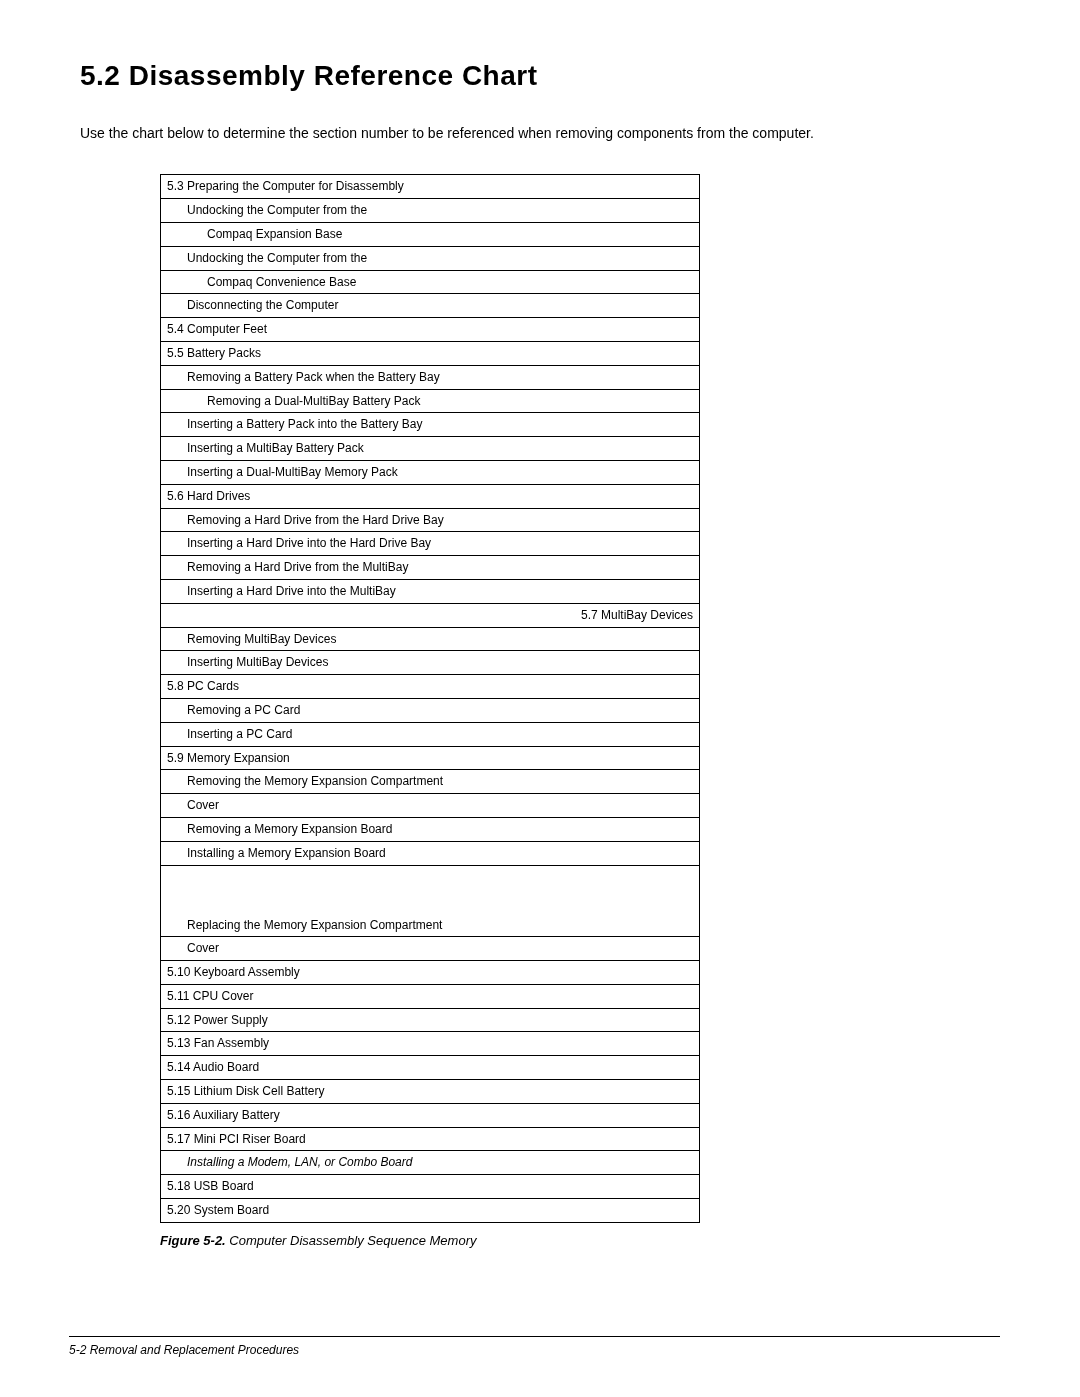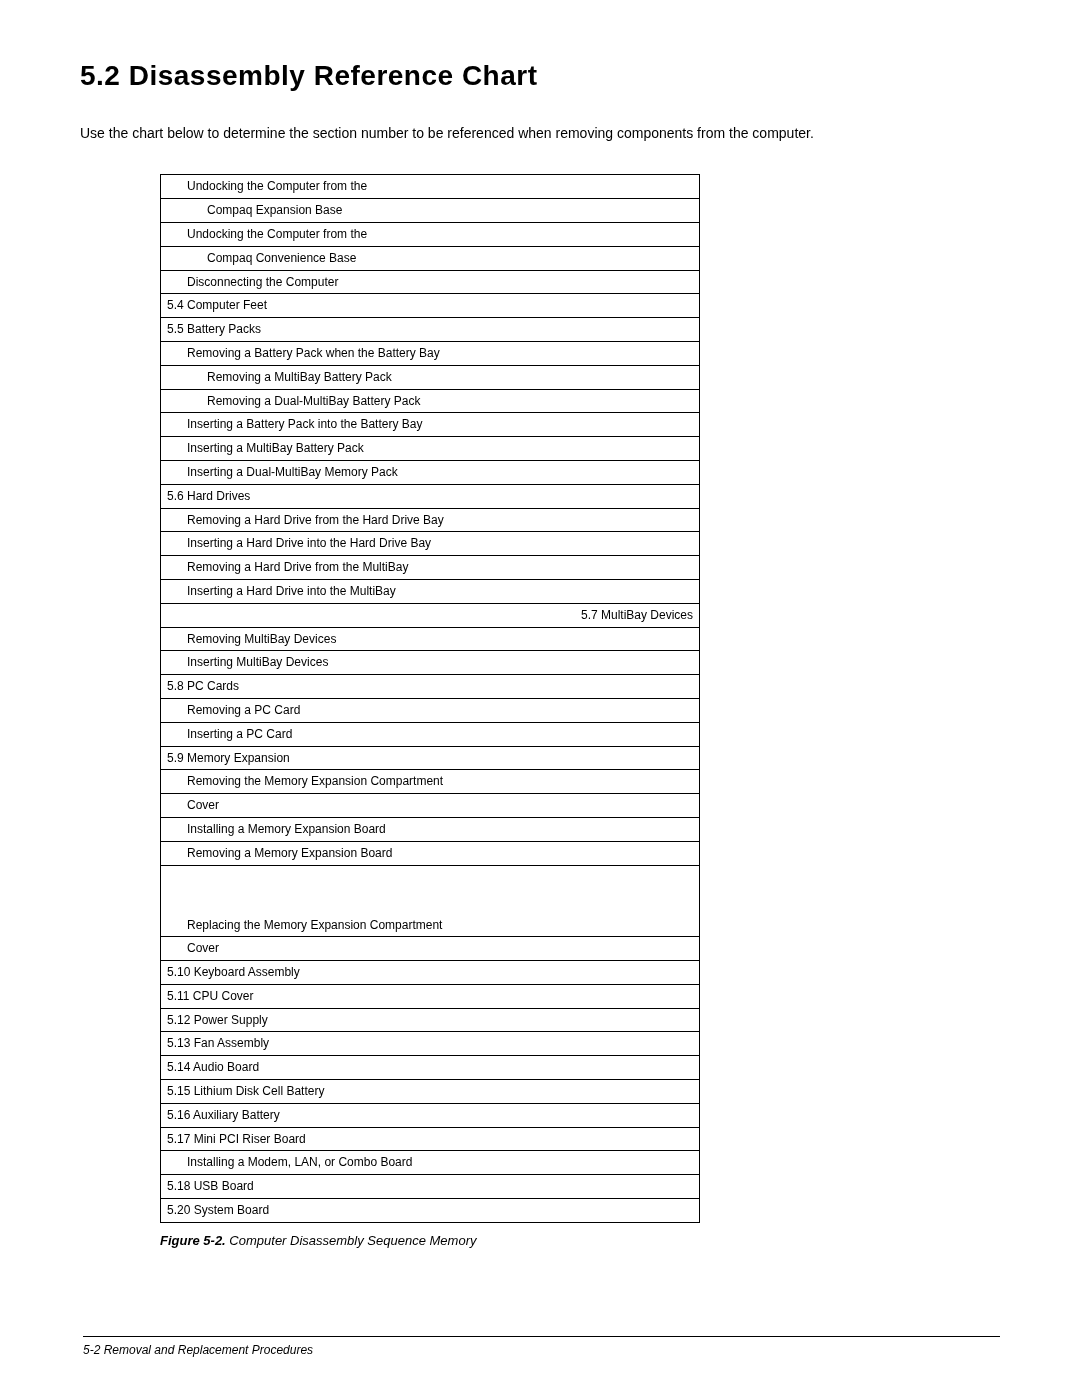--- a/index.html
+++ b/index.html
@@ -57,76 +57,76 @@
     }
 
     .figure-caption strong {
       font-style: italic;
       font-weight: bold;
     }
 
     .page-footer {
       position: absolute;
       bottom: 40px;
-      left: 83px;
+      left: 69px;
       right: 80px;
       border-top: 1px solid #000;
       padding-top: 6px;
       font-size: 12px;
       font-style: italic;
     }
   </style>
 </head>
 <body>
 
 <h1 class="page-title">5.2  Disassembly Reference Chart</h1>
 
 <p class="intro-text">Use the chart below to determine the section number to be referenced when removing components from the computer.</p>
 
 <div class="chart-container" id="chart-rows-container">
+<div class="chart-row" style="padding-left: 6px;">5.3  Preparing the Computer for Disassembly</div>
     <div class="chart-row" style="padding-left: 26px;">Undocking the Computer from the</div>
     <div class="chart-row" style="padding-left: 46px;">Compaq Expansion Base</div>
     <div class="chart-row" style="padding-left: 26px;">Undocking the Computer from the</div>
     <div class="chart-row" style="padding-left: 46px;">Compaq Convenience Base</div>
     <div class="chart-row" style="padding-left: 26px;">Disconnecting the Computer</div>
     <div class="chart-row" style="padding-left: 6px;">5.4  Computer Feet</div>
     <div class="chart-row" style="padding-left: 6px;">5.5  Battery Packs</div>
     <div class="chart-row" style="padding-left: 26px;">Removing a Battery Pack when the Battery Bay</div>
-    <div class="chart-row" style="padding-left: 46px;">Removing a MultiBay Battery Pack</div>
     <div class="chart-row" style="padding-left: 46px;">Removing a Dual-MultiBay Battery Pack</div>
     <div class="chart-row" style="padding-left: 26px;">Inserting a Battery Pack into the Battery Bay</div>
     <div class="chart-row" style="padding-left: 26px;">Inserting a MultiBay Battery Pack</div>
     <div class="chart-row" style="padding-left: 26px;">Inserting a Dual-MultiBay Memory Pack</div>
     <div class="chart-row" style="padding-left: 6px;">5.6  Hard Drives</div>
     <div class="chart-row" style="padding-left: 26px;">Removing a Hard Drive from the Hard Drive Bay</div>
     <div class="chart-row" style="padding-left: 26px;">Inserting a Hard Drive into the Hard Drive Bay</div>
     <div class="chart-row" style="padding-left: 26px;">Removing a Hard Drive from the MultiBay</div>
     <div class="chart-row" style="padding-left: 26px;">Inserting a Hard Drive into the MultiBay</div>
     <div class="chart-row" style="padding-left: 6px; text-align: right;">5.7  MultiBay Devices</div>
     <div class="chart-row" style="padding-left: 26px;">Removing MultiBay Devices</div>
     <div class="chart-row" style="padding-left: 26px;">Inserting MultiBay Devices</div>
     <div class="chart-row" style="padding-left: 6px;">5.8  PC Cards</div>
     <div class="chart-row" style="padding-left: 26px;">Removing a PC Card</div>
     <div class="chart-row" style="padding-left: 26px;">Inserting a PC Card</div>
     <div class="chart-row" style="padding-left: 6px;">5.9  Memory Expansion</div>
     <div class="chart-row" style="padding-left: 26px;">Removing the Memory Expansion Compartment</div>
     <div class="chart-row" style="padding-left: 26px;">Cover</div>
+    <div class="chart-row" style="padding-left: 26px;">Removing a Memory Expansion Board</div>
     <div class="chart-row" style="padding-left: 26px;">Installing a Memory Expansion Board</div>
-    <div class="chart-row" style="padding-left: 26px;">Removing a Memory Expansion Board</div>
     <div class="chart-row" style="padding-left: 26px; margin-top: 48px;">Replacing the Memory Expansion Compartment</div>
     <div class="chart-row" style="padding-left: 26px;">Cover</div>
     <div class="chart-row" style="padding-left: 6px;">5.10  Keyboard Assembly</div>
     <div class="chart-row" style="padding-left: 6px;">5.11  CPU Cover</div>
     <div class="chart-row" style="padding-left: 6px;">5.12  Power Supply</div>
     <div class="chart-row" style="padding-left: 6px;">5.13  Fan Assembly</div>
     <div class="chart-row" style="padding-left: 6px;">5.14  Audio Board</div>
     <div class="chart-row" style="padding-left: 6px;">5.15  Lithium Disk Cell Battery</div>
     <div class="chart-row" style="padding-left: 6px;">5.16  Auxiliary Battery</div>
     <div class="chart-row" style="padding-left: 6px;">5.17  Mini PCI Riser Board</div>
-    <div class="chart-row" style="padding-left: 26px;">Installing a Modem, LAN, or Combo Board</div>
+    <div class="chart-row" style="padding-left: 26px; font-style: italic;">Installing a Modem, LAN, or Combo Board</div>
     <div class="chart-row" style="padding-left: 6px;">5.18  USB Board</div>
     <div class="chart-row" style="padding-left: 6px;">5.20  System Board</div>
   </div>
 
 <p class="figure-caption">
   <strong>Figure 5-2.</strong><span> Computer Disassembly Sequence Memory</span>
 </p>
 
 <div class="page-footer">5-2   Removal and Replacement Procedures</div>
 

